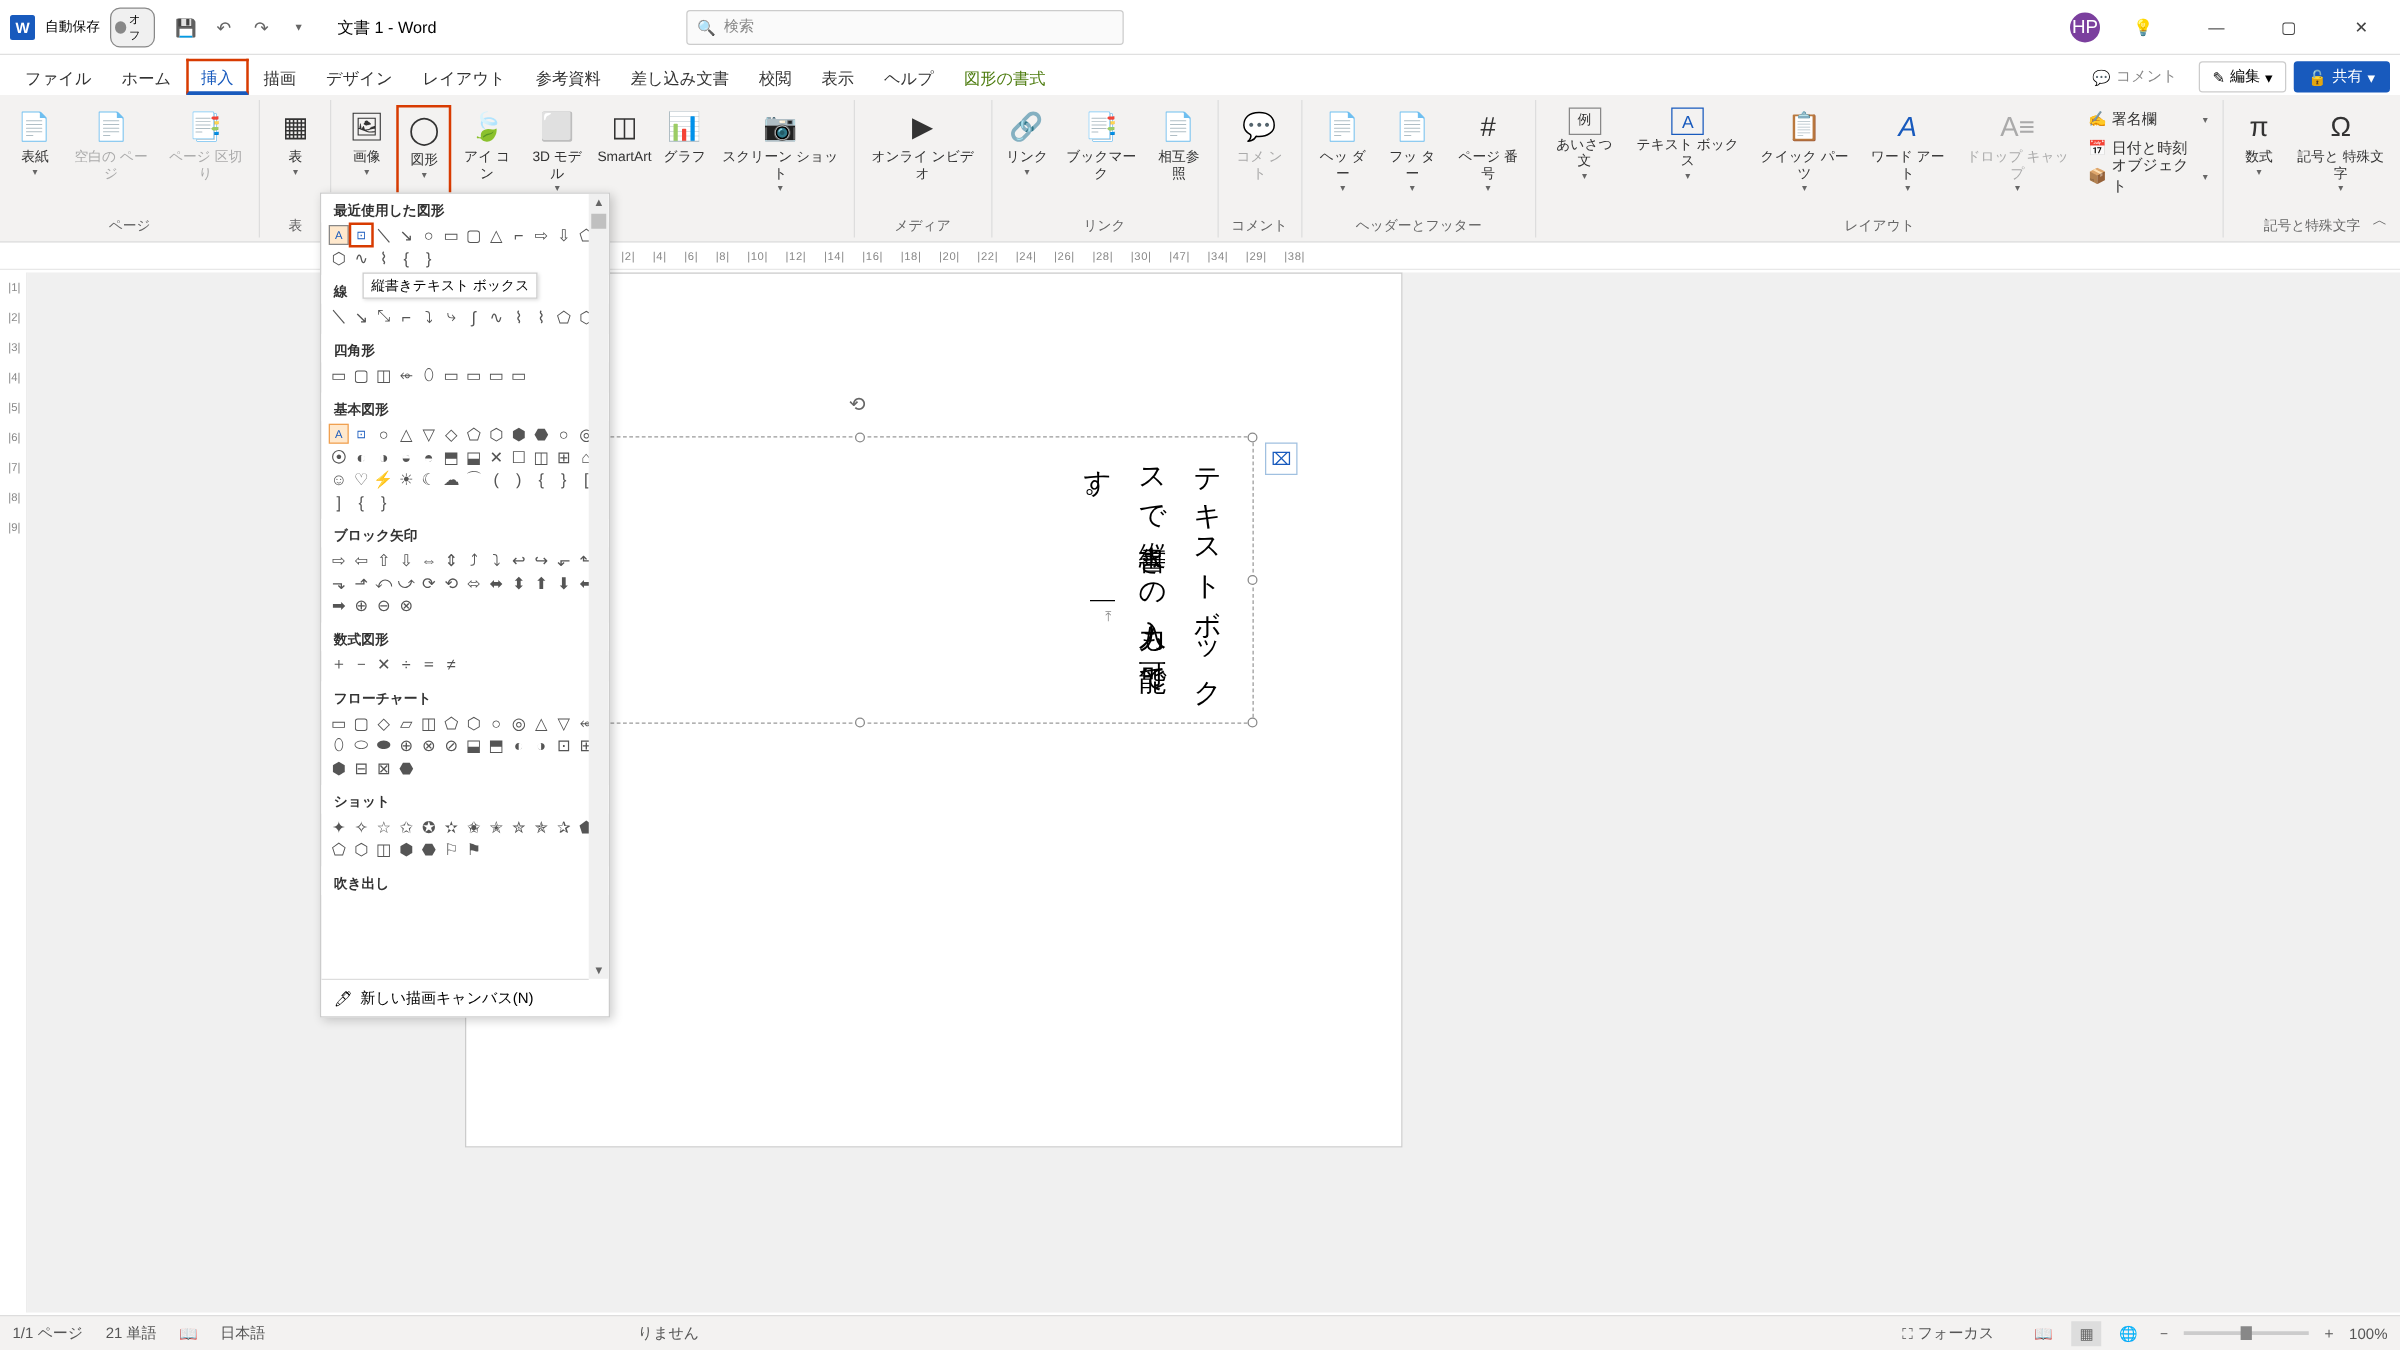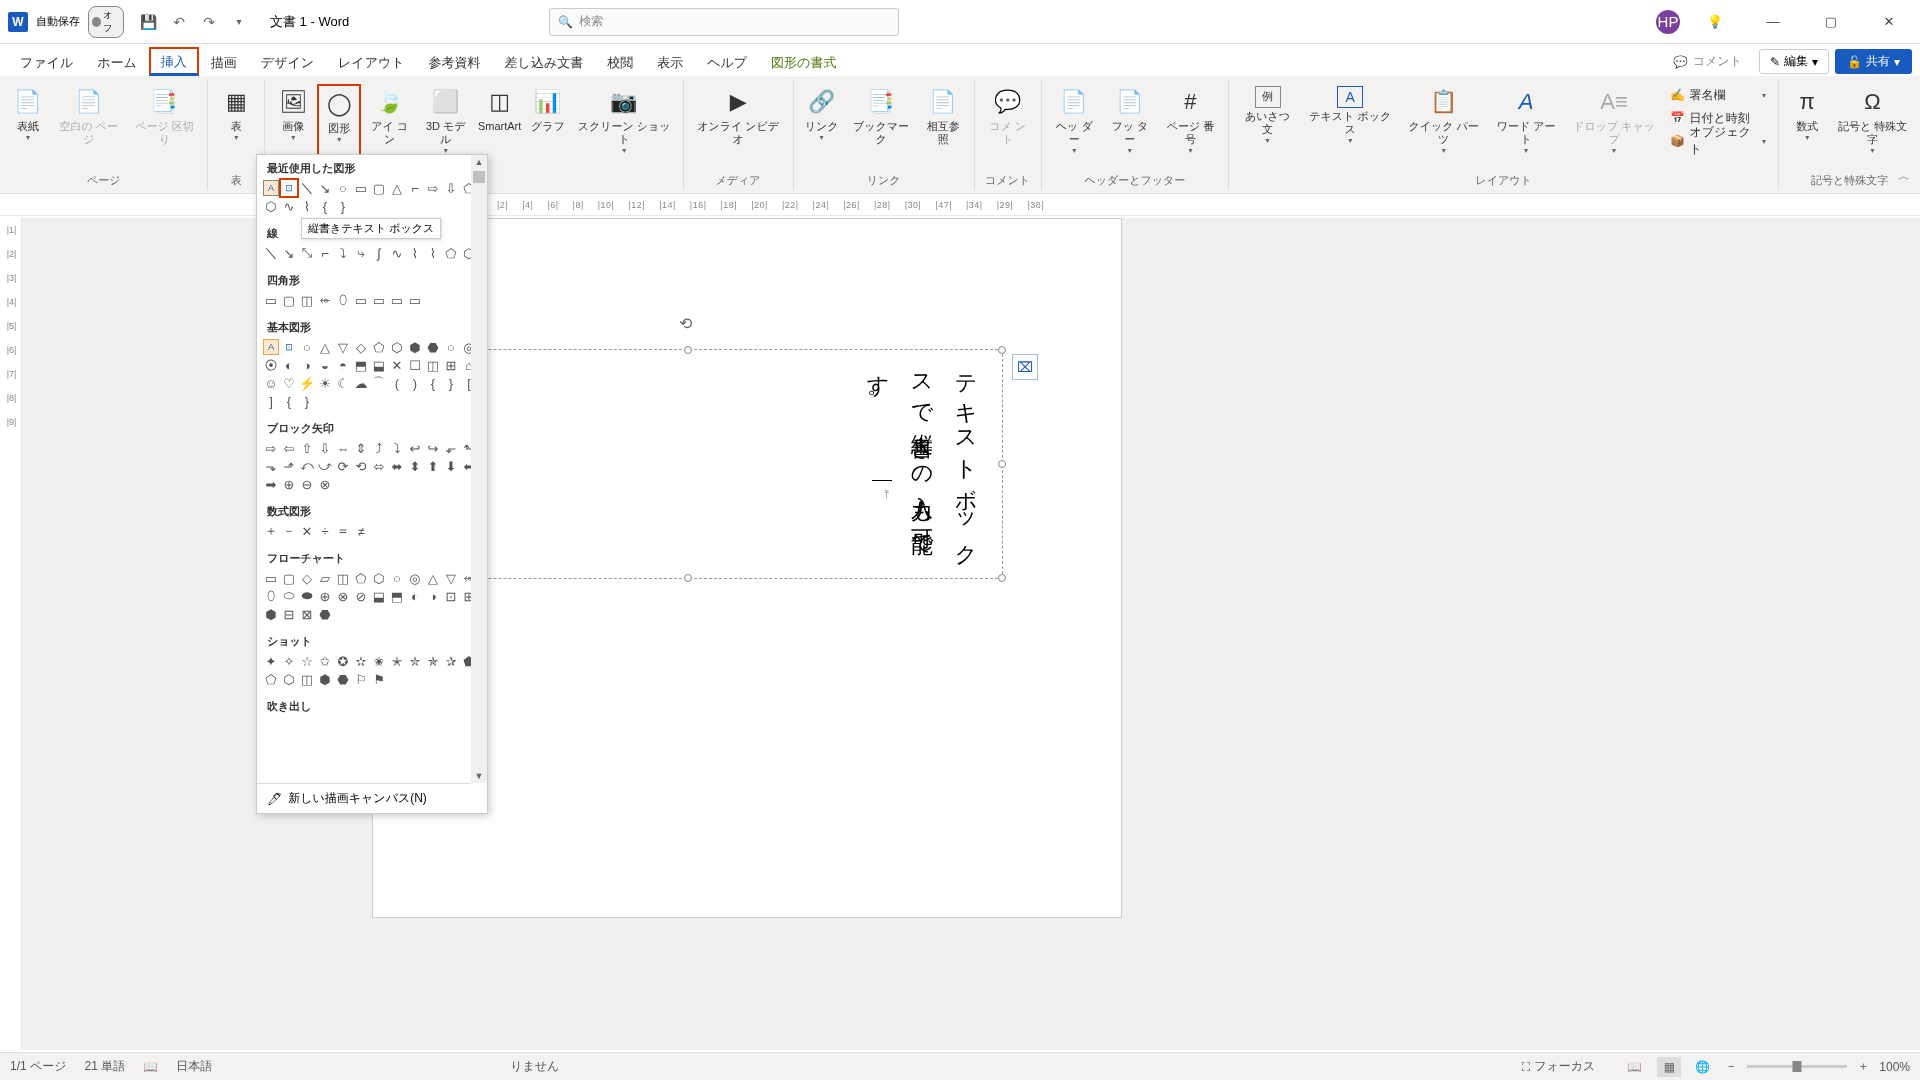--- a/index.html
+++ b/index.html
@@ -57,21 +57,21 @@
 
 .shapes-dropdown { position: absolute; left: 256px; top: 154px; width: 232px; height: 660px; background: #fff; border: 1px solid #ccc; box-shadow: 2px 2px 8px rgba(0,0,0,0.2); z-index: 100; overflow: hidden; }
 .shapes-dropdown .scrollbar { position: absolute; right: 0; top: 0; bottom: 30px; width: 16px; background: #f0f0f0; }
 .shapes-dropdown .scrollbar .thumb { position: absolute; left: 2px; right: 2px; top: 16px; height: 12px; background: #c0c0c0; }
 .shapes-dropdown .scrollbar .arrow { position: absolute; left: 0; right: 0; height: 14px; display: flex; align-items: center; justify-content: center; font-size: 9px; color: #666; }
 .shapes-section { padding: 6px 10px 2px; font-size: 11px; font-weight: bold; color: #333; background: #fff; }
 .shapes-grid { padding: 2px 6px 6px; display: flex; flex-wrap: wrap; gap: 2px; }
 .shape-cell { width: 16px; height: 16px; display: flex; align-items: center; justify-content: center; color: #555; font-size: 13px; border: 1px solid transparent; cursor: pointer; }
 .shape-cell.selected { border: 1px solid #f0a050; background: #ffe8cc; }
 .shape-cell.highlighted { outline: 2px solid #d83b01; }
-.shapes-tooltip { position: absolute; left: 301px; top: 218px; background: #fff; border: 1px solid #ccc; padding: 2px 6px; font-size: 11px; box-shadow: 1px 1px 3px rgba(0,0,0,0.15); z-index: 200; }
+.shapes-tooltip { position: absolute; left: 290px; top: 218px; background: #fff; border: 1px solid #ccc; padding: 2px 6px; font-size: 11px; box-shadow: 1px 1px 3px rgba(0,0,0,0.15); z-index: 200; }
 .shapes-footer { position: absolute; bottom: 0; left: 0; right: 16px; border-top: 1px solid #ddd; padding: 6px 10px; font-size: 12px; display: flex; align-items: center; gap: 6px; background: #fff; }
 
 .statusbar { position: absolute; bottom: 0; left: 0; right: 0; height: 28px; background: #f3f2f1; border-top: 1px solid #ddd; display: flex; align-items: center; padding: 0 10px; font-size: 12px; color: #555; }
 .statusbar .sb-item { margin-right: 18px; display: flex; align-items: center; gap: 4px; }
 .statusbar .sb-right { margin-left: auto; display: flex; align-items: center; gap: 10px; }
 .statusbar .view-btn { width: 24px; height: 20px; display: flex; align-items: center; justify-content: center; color: #666; }
 .statusbar .view-btn.active { background: #ddd; }
 .statusbar .zoom-slider { width: 100px; height: 3px; background: #ccc; position: relative; }
 .statusbar .zoom-slider .knob { position: absolute; left: 50%; top: -4px; width: 9px; height: 11px; background: #888; transform: translateX(-50%); }
 </style>

